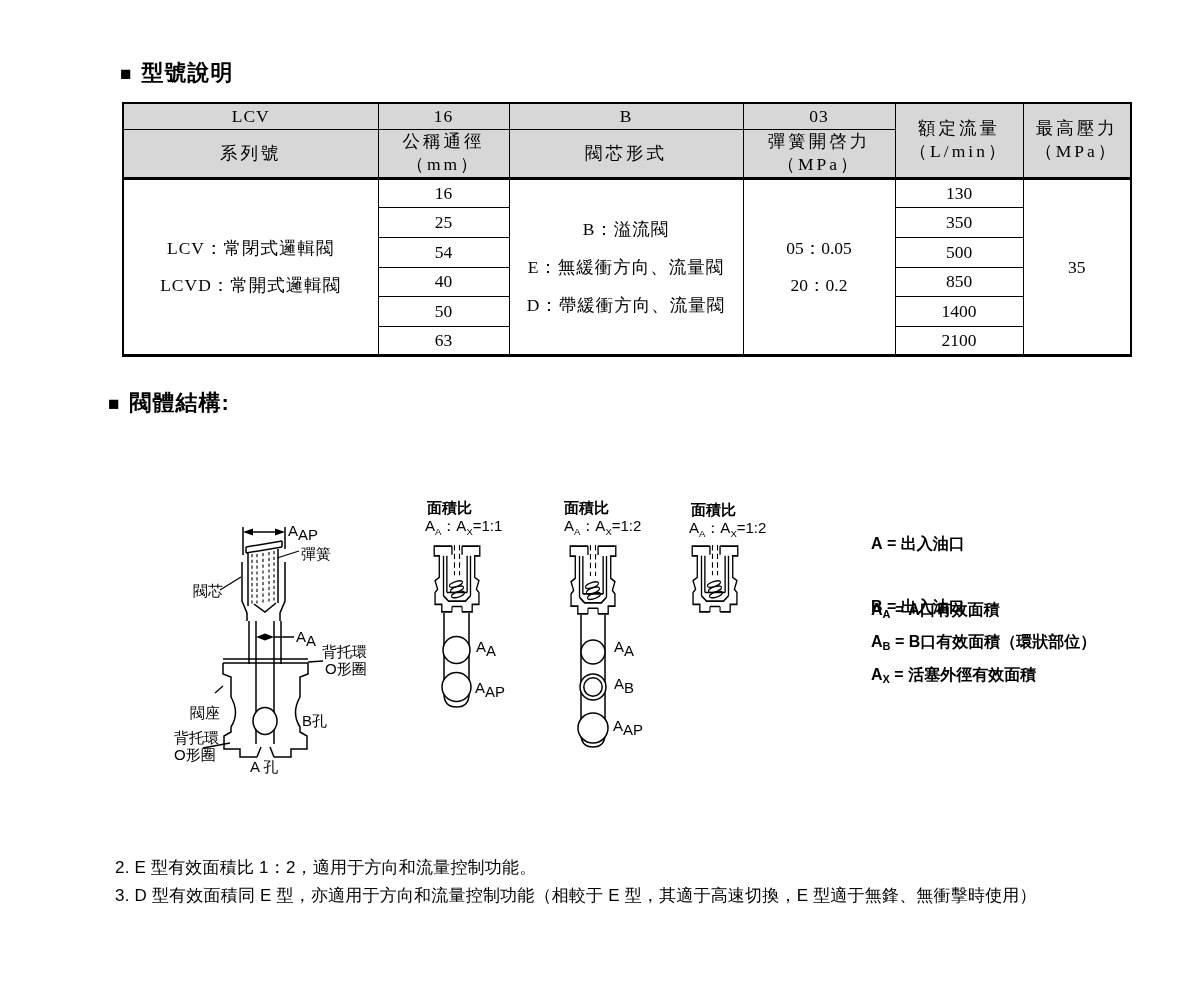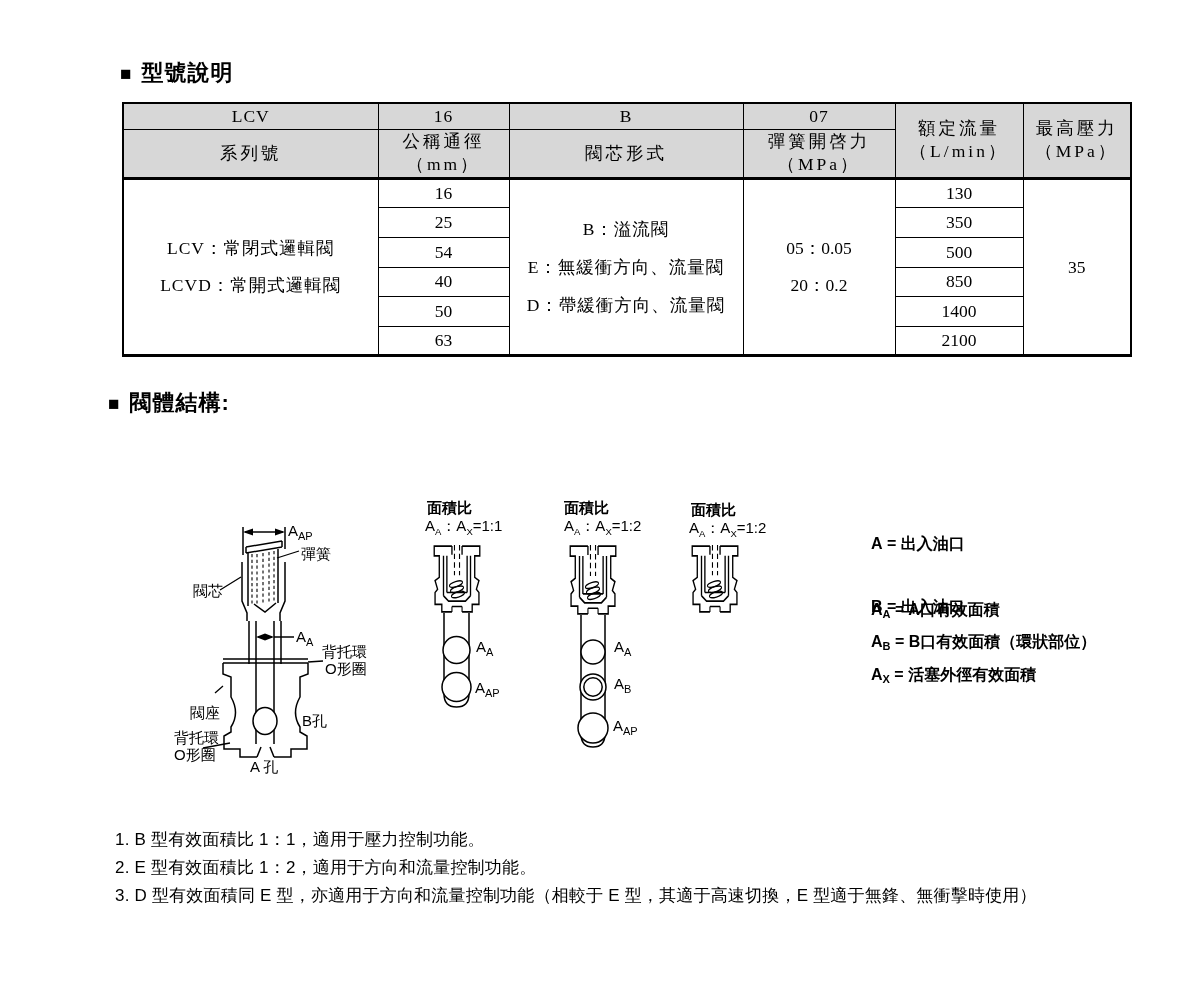--- a/index.html
+++ b/index.html
@@ -26,21 +26,21 @@
   .outer-l{border-left:2.4px solid #000 !important;}
   .outer-r{border-right:2.4px solid #000 !important;}
   .hdr-b{border-bottom:3px solid #000 !important;}
   td.series-cell{text-align:left;padding-left:38px;line-height:37px;letter-spacing:1px;}
   td.spool-cell{text-align:left;padding-left:10px;line-height:38px;letter-spacing:1px;}
   td.spring-cell{line-height:37px;}
   td.two-line{line-height:1.35;}
 
   
   .dlabel{font-size:15px;line-height:1.15;white-space:nowrap;}
-  .dlabel .sb{font-size:11px;vertical-align:-4px;letter-spacing:0;}
+  .dlabel .sb{font-size:15px;vertical-align:-4px;letter-spacing:0;}
   .area-title{font-size:15px;font-weight:600;white-space:nowrap;}
   .ratio{font-size:15px;white-space:nowrap;}
   .ratio .sb{font-size:9.5px;vertical-align:-4px;}
 
   
   .legend-item{font-size:16px;white-space:nowrap;font-weight:bold;}
   .legend-item .lsb{font-size:11px;vertical-align:-3px;}
 
   
   .note{font-size:17px;letter-spacing:0.2px;white-space:nowrap;}
@@ -62,21 +62,21 @@
         <col style="width:234px">
       <col style="width:152px">
         <col style="width:128px">
         <col style="width:108px">
     </colgroup>
     <tbody>
         <tr style="height:26px">
       <td class="code outer-t outer-l">LCV</td>
       <td class="code outer-t">16</td>
       <td class="code outer-t">B</td>
-      <td class="code outer-t">07</td>
+      <td class="code outer-t">03</td>
       <td class="hdr preline two-line outer-t hdr-b" rowspan="2">額定流量
 （L/min）</td>
       <td class="hdr preline two-line outer-t outer-r hdr-b" rowspan="2">最高壓力
 （MPa）</td>
     </tr>
     <tr style="height:48px">
       <td class="hdr outer-l hdr-b">系列號</td>
       <td class="hdr preline two-line hdr-b">公稱通徑
 （mm）</td>
       <td class="hdr hdr-b">閥芯形式</td>
@@ -242,17 +242,16 @@
   <div class="abs legend-item" style="left:871px;top:600px;">
     <span>A</span><span class="lsb">A</span><span> = A口有效面積</span>
   </div>
   <div class="abs legend-item" style="left:871px;top:632px;">
     <span>A</span><span class="lsb">B</span><span> = B口有效面積（環狀部位）</span>
   </div>
   <div class="abs legend-item" style="left:871px;top:665px;">
     <span>A</span><span class="lsb">X</span><span> = 活塞外徑有效面積</span>
   </div>
 
-  <div class="abs note" style="left:115px;top:828px;">1. B 型有效面積比 1：1，適用于壓力控制功能。</div>
   <div class="abs note" style="left:115px;top:856px;">2. E 型有效面積比 1：2，適用于方向和流量控制功能。</div>
   <div class="abs note" style="left:115px;top:884px;">3. D 型有效面積同 E 型，亦適用于方向和流量控制功能（相較于 E 型，其適于高速切換，E 型適于無鋒、無衝擊時使用）</div>
 
 </div>
 
 </body></html>

